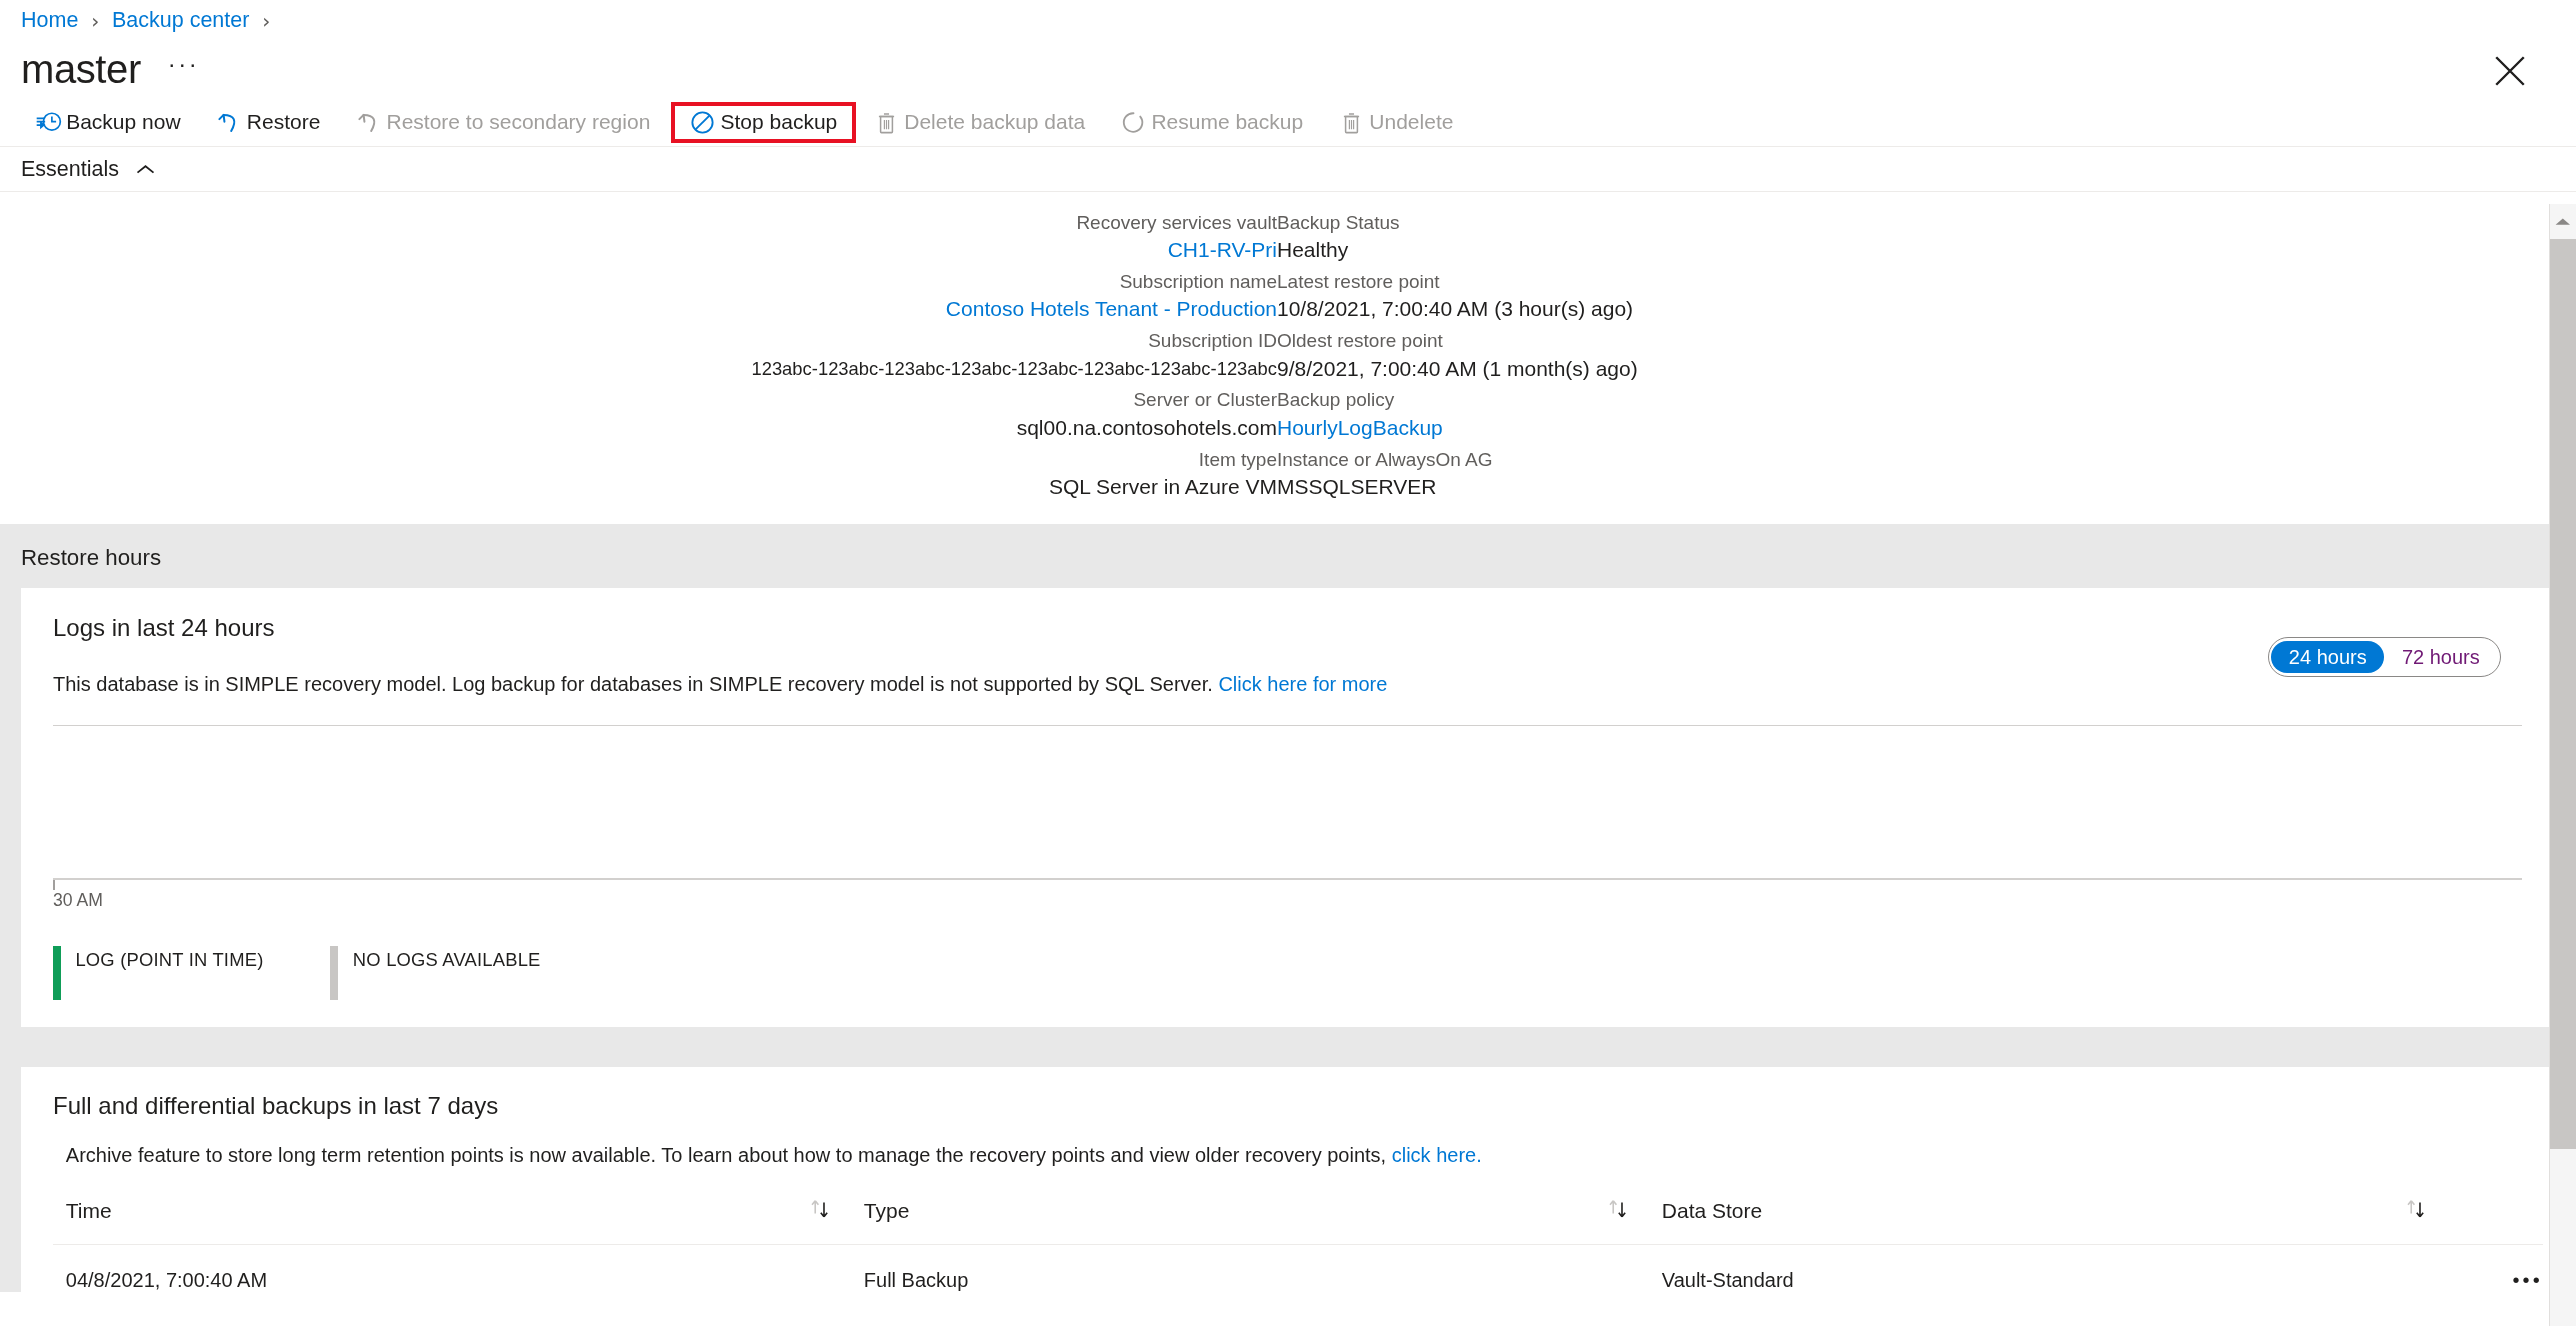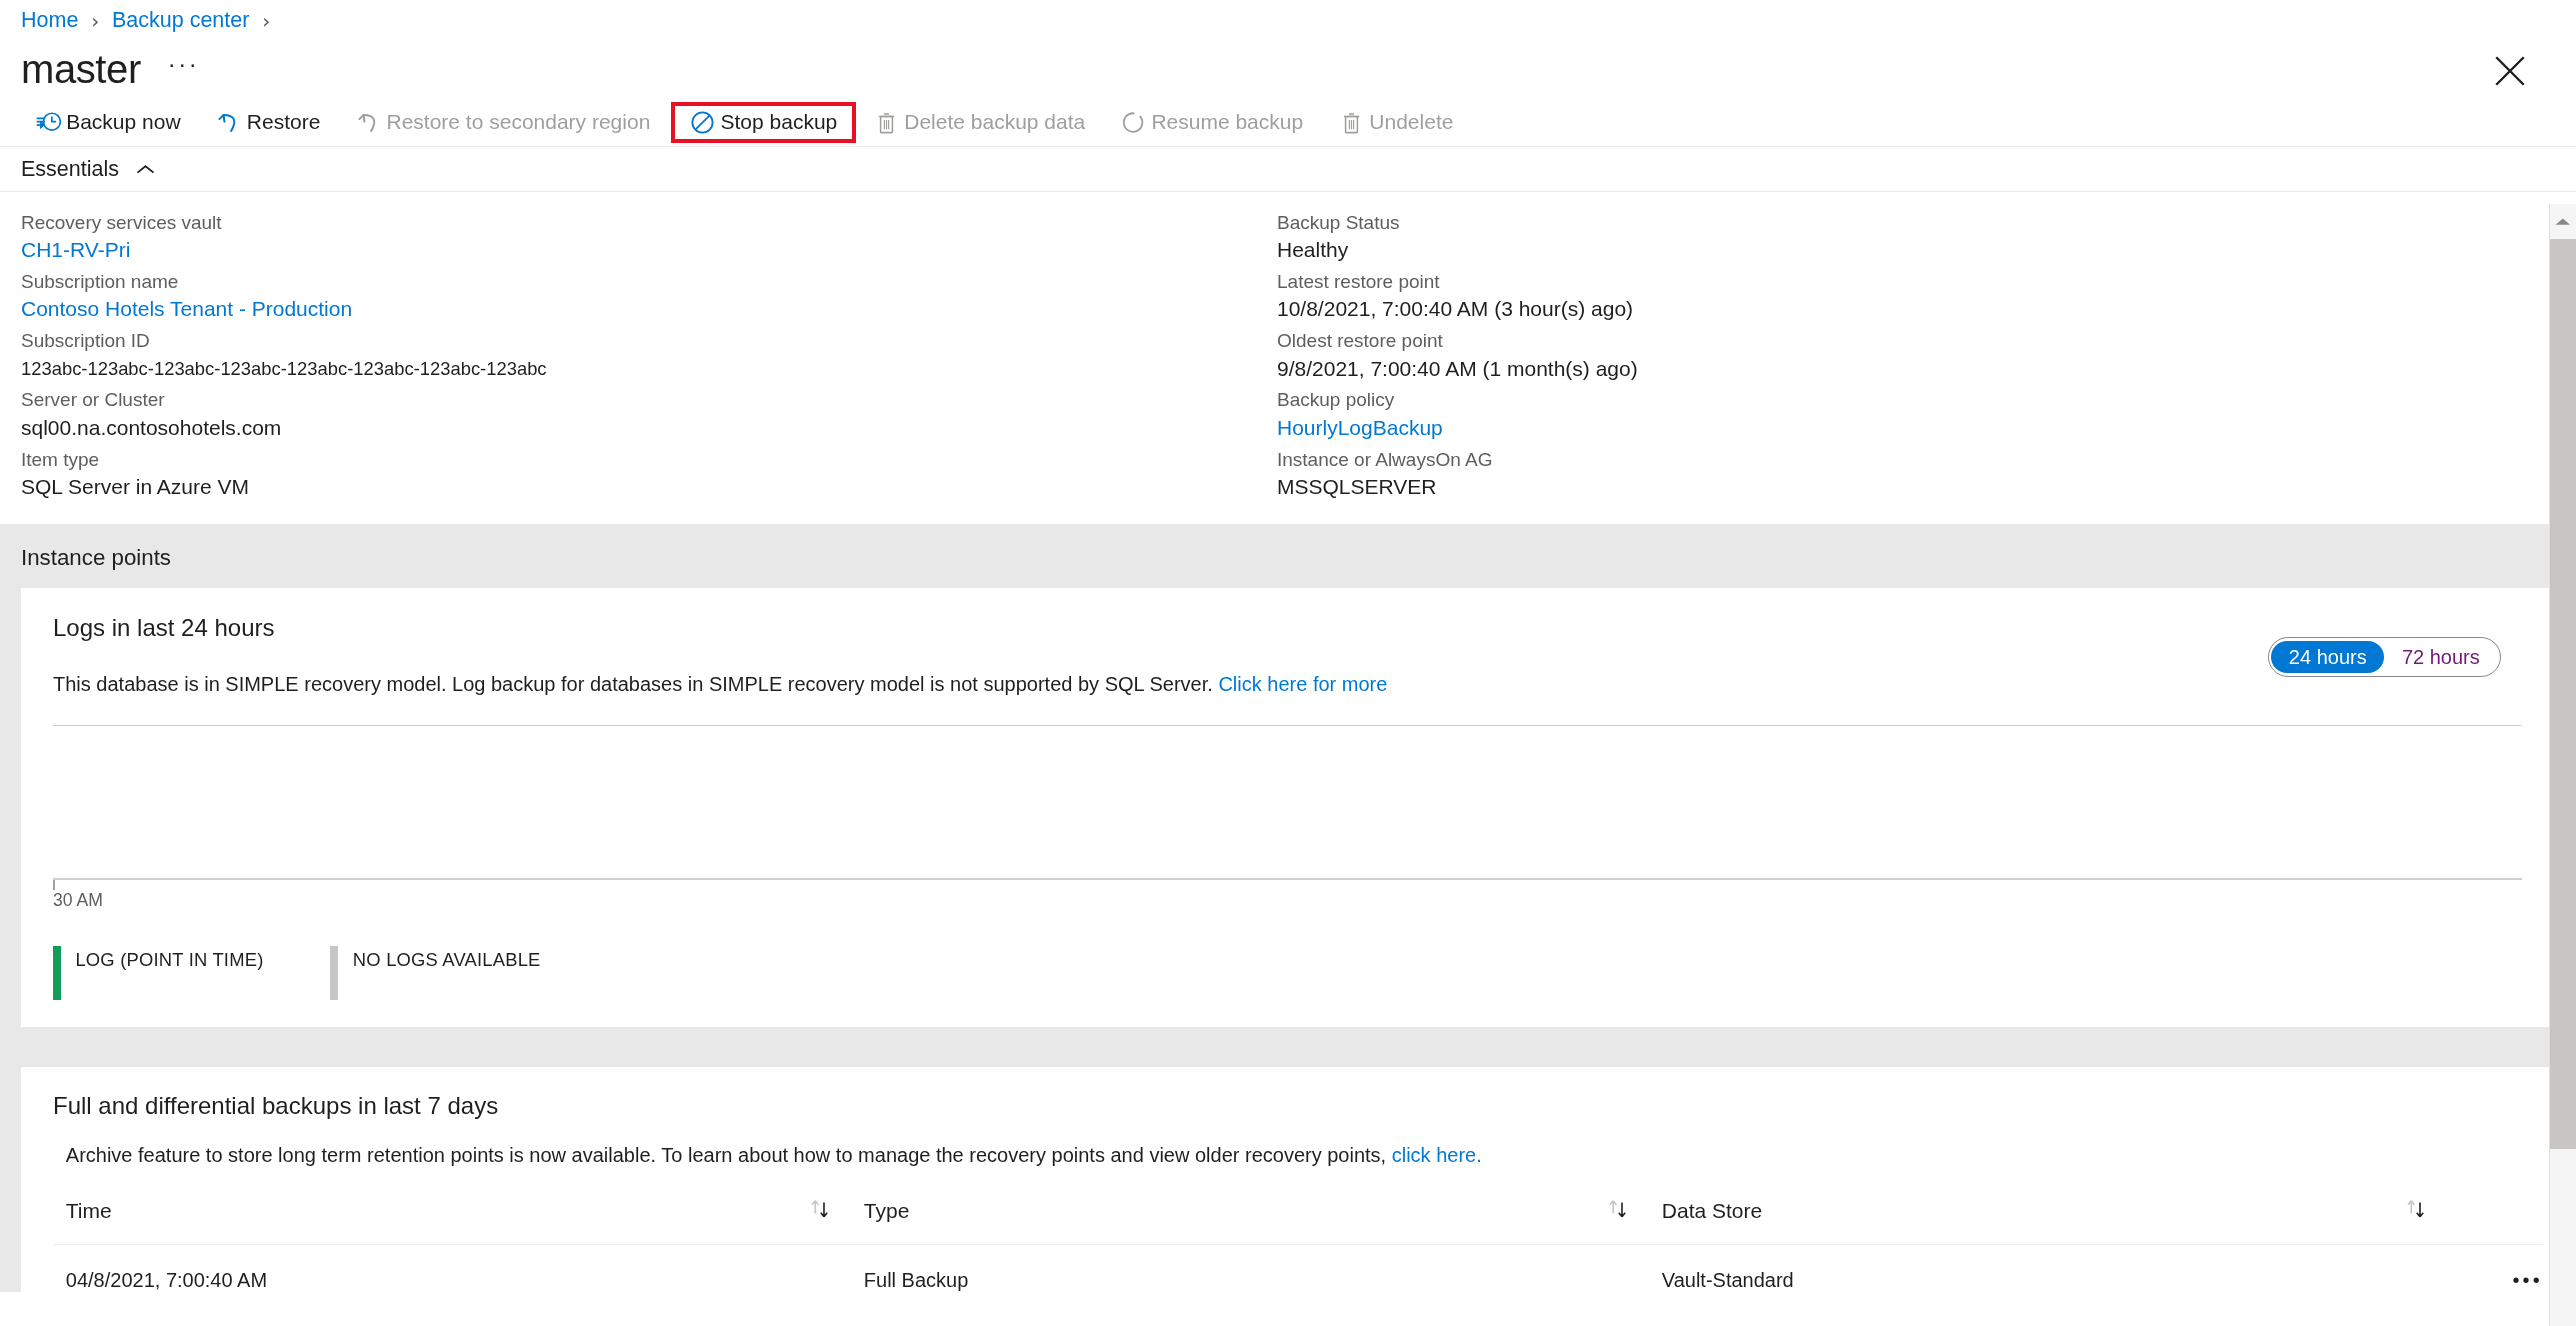--- a/index.html
+++ b/index.html
@@ -65,21 +65,21 @@
     display: flex; align-items: center; gap: 16px;
     padding: 0 0 0 21px; height: 45px;
     border-bottom: 1.6px solid #edebe9;
     font-size: 21.5px; color: #201f1e; cursor: pointer;
   }
   .chev { width: 21px; height: 12.8px; display: block; }
 
   .essentials-body {
     display: flex; padding: 17.6px 0 17.6px 0; background: #fff;
   }
-  .ess-col { width: 1277px; padding-left: 21px; }
+  .ess-col { width: 1277px; padding-left: 21px; text-align: right; }
   .ess-col2 { padding-left: 0px; }
   .field { margin-bottom: 4.8px; }
   .f-label { font-size: 19px; color: #605e5c; line-height: 25.5px; }
   .f-value { font-size: 21px; color: #201f1e; line-height: 29px; }
   .f-value.link { color: #0078d4; cursor: pointer; }
   .f-value.mono { font-size: 18.4px; }
 
   
   .page-body {
     background: #e8e8e8;
@@ -302,21 +302,21 @@
 
       <div class="field">
         <div class="f-label">Instance or AlwaysOn AG</div>
         <div class="f-value">MSSQLSERVER</div>
       </div>
     </div>
   </div>
 
   <div class="page-body">
 
-    <div class="section-head">Instance points</div>
+    <div class="section-head">Restore hours</div>
 
     <div class="card" style="position:relative;">
       <div class="card-pad">
         <div class="card-title">Logs in last 24 hours</div>
 
         <div class="card-note">
           <span>This database is in SIMPLE recovery model. Log backup for databases in SIMPLE recovery model is not supported by SQL Server.</span>
           <span class="lnk">Click here for more</span>
         </div>
 

